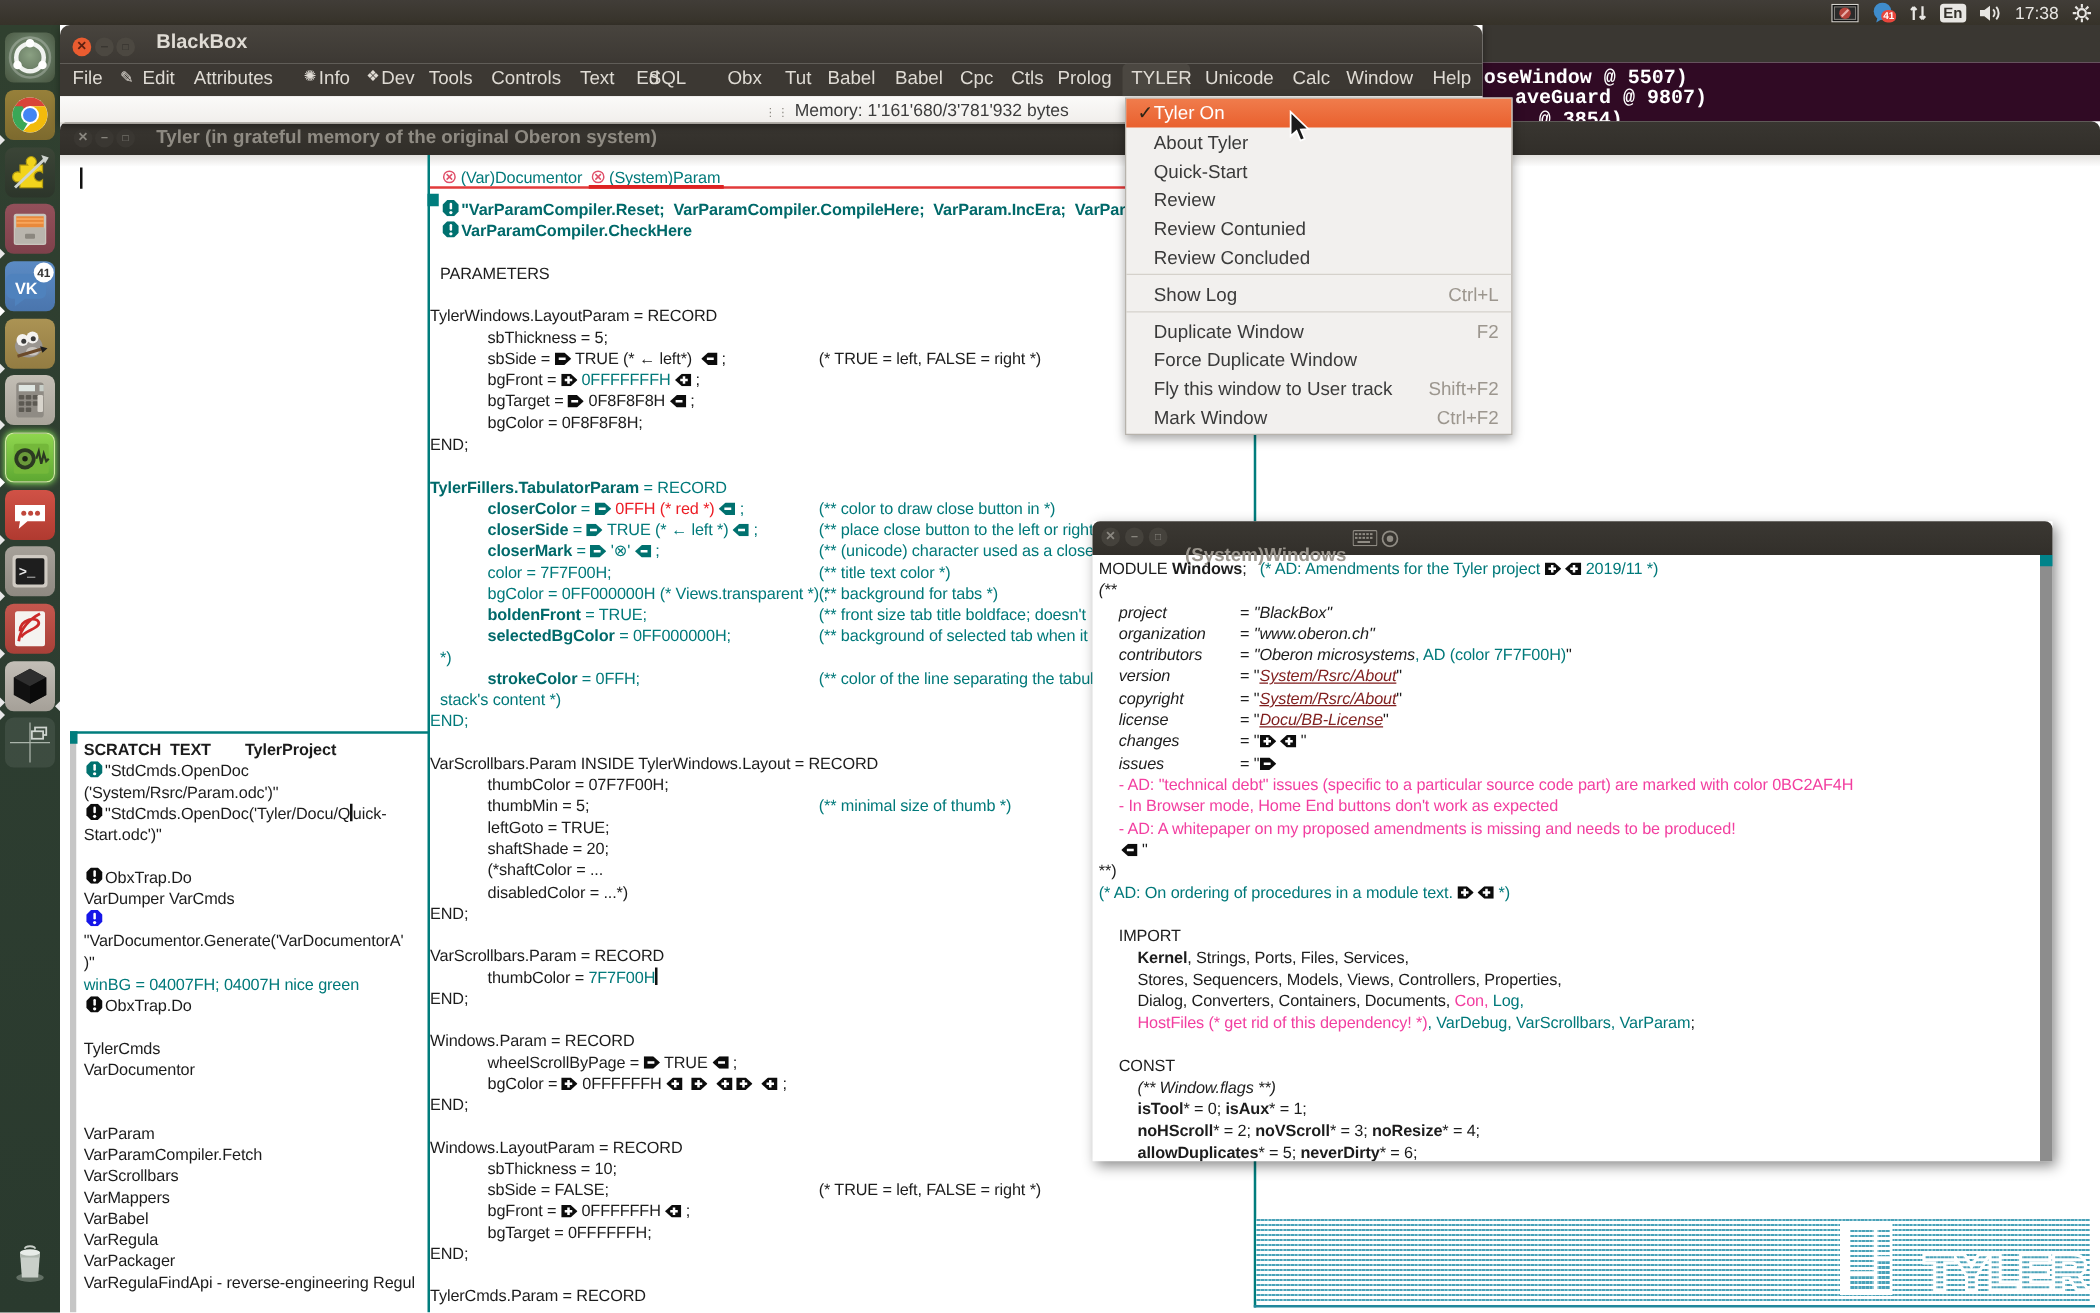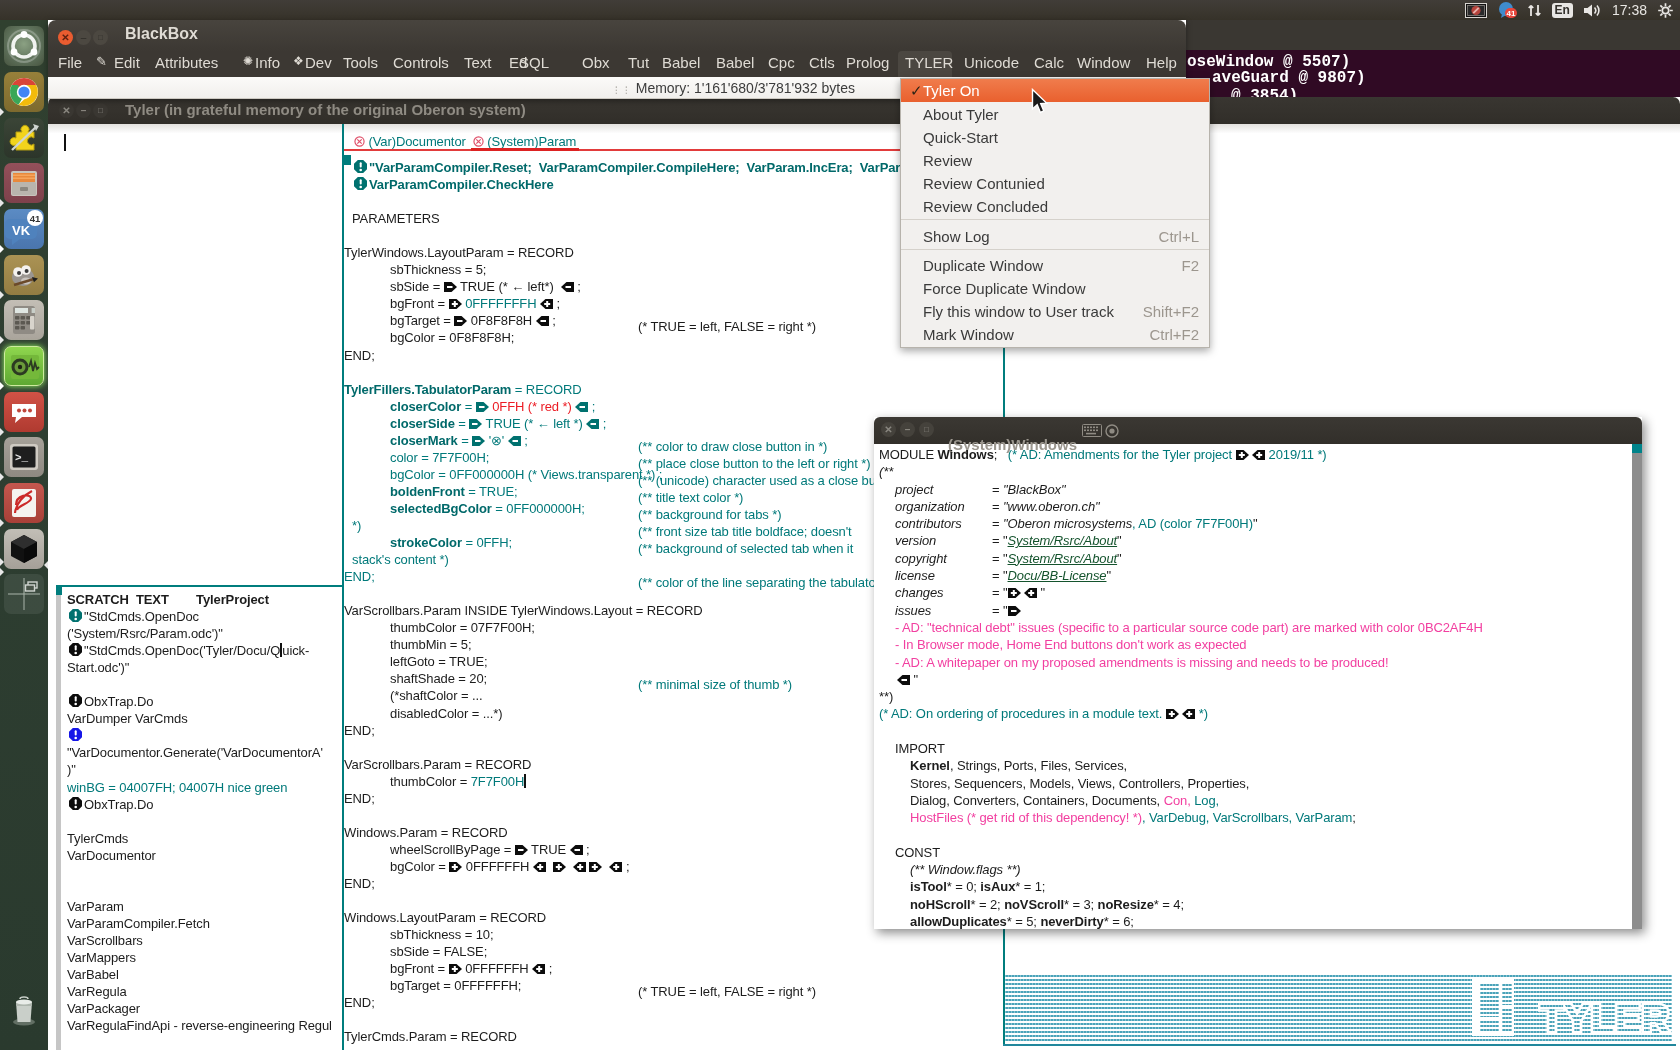--- a/index.html
+++ b/index.html
@@ -46,24 +46,24 @@
     background:#fff; overflow:hidden; }
   
   .tealline { position:absolute; background:#007d7d; }
   
   .doc { font-size:13px; letter-spacing:-0.1px; line-height:17.06px; color:#1c1c1c; white-space:normal; }
   .doc > div { white-space:pre; overflow:visible; }
   .t { color:#00797a; }  
   .tb { color:#00696a; font-weight:bold; } 
   .red { color:#ec1c24; }
   .pink { color:#f23fa0; }
-  .lnk { color:#14532d; font-style:italic; text-decoration:underline;margin-top:44px; }
+  .lnk { color:#7f1d1d; font-style:italic; text-decoration:underline;margin-top:44px; }
   .it { font-style:italic; }
   .b { font-weight:bold; }
-  .cmt { position:absolute; left:294px;margin-top:40px; }
+  .cmt { position:absolute; left:311px; }
   svg.icn { vertical-align:-1px; }
   .doc svg[width="13"][height="13"] { margin:0 2px 0 2px; }
   .tealc { color:#00716f; } .blkc { color:#0c0c0c; } .bluec { color:#1616e8; }
   .l0 { padding-left:8px; } .l1 { } .l2 { padding-left:46px; }
   .doc > div { position:relative; height:17.06px; }
   .bl { height:17.06px; }
   .caret { display:inline-block; width:2px; height:14px; background:#111; vertical-align:-2px; }
   .sl { padding-left:9px; position:relative; }
   #sysbody > div { position:relative; height:17.3px; }
   #sysbody .bl { height:17.3px; }

